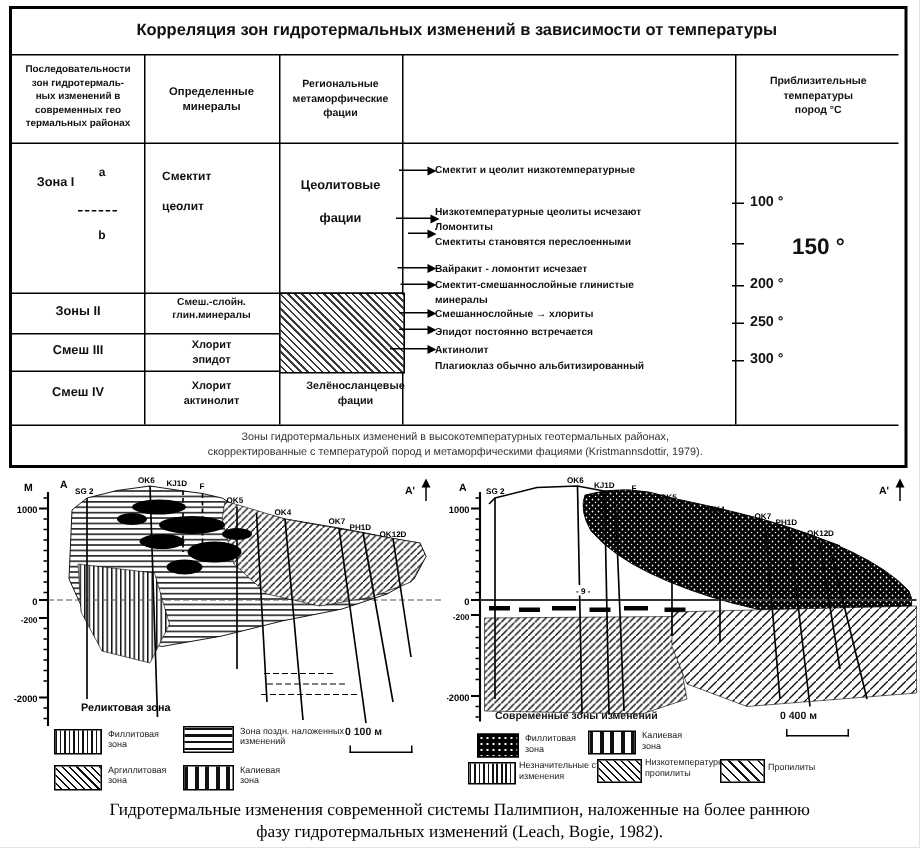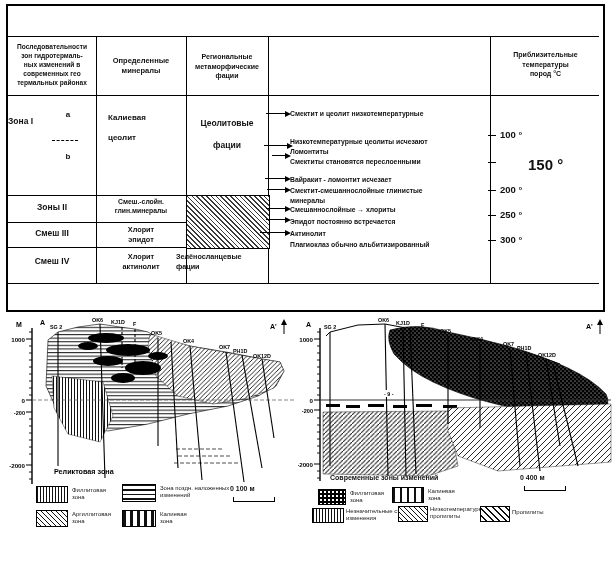--- a/index.html
+++ b/index.html
@@ -34,20 +34,21 @@
   .captxt{position:absolute;width:613px;text-align:center;font-family:"Liberation Serif",serif;
           font-size:11.5px;line-height:15px;white-space:pre-line;color:#000}
   svg text{font-family:"Liberation Sans",sans-serif;fill:#000}
 </style>
 </head>
 <body>
 
 <div id="page">
 
   <div id="tbox">
+    <div class="abs b" style="left:0;top:8px;width:593px;text-align:center;font-size:11px">Корреляция зон гидротермальных изменений в зависимости от температуры</div>
 
     <div class="hline" style="left:0;top:30px;width:591px"></div>
     <div class="hline" style="left:0;top:89px;width:591px"></div>
     <div class="hline" style="left:0;top:189px;width:260px"></div>
     <div class="hline" style="left:0;top:216px;width:260px"></div>
     <div class="hline" style="left:0;top:241px;width:260px"></div>
     <div class="hline" style="left:0;top:277px;width:591px"></div>
     <div class="vline" style="left:88px;top:30px;height:247px"></div>
     <div class="vline" style="left:178px;top:30px;height:247px"></div>
     <div class="vline" style="left:260px;top:30px;height:247px"></div>
@@ -60,41 +61,41 @@
 термальных районах</div>
     <div class="hdr" style="left:88px;top:50px;width:90px;font-size:7.5px;line-height:10px">Определенные
 минералы</div>
     <div class="hdr" style="left:178px;top:46px;width:82px;font-size:7px;line-height:9.5px">Региональные
 метаморфические
 фации</div>
     <div class="hdr" style="left:482px;top:44px;width:111px;font-size:7px;line-height:9.5px">Приблизительные
 температуры
 пород °C</div>
 
-    <div class="cell" style="left:0;top:110px;width:58px;text-align:left;font-size:8.5px">Зона I</div>
+    <div class="cell" style="left:0;top:110px;width:58px;text-align:center;font-size:8.5px">Зона I</div>
     <div class="cell" style="left:52px;top:104px;width:16px;text-align:center;font-size:8px">a</div>
     <div class="dashu" style="left:44px;top:134px;width:26px"></div>
     <div class="cell" style="left:52px;top:146px;width:16px;text-align:center;font-size:8px">b</div>
     <div class="cell" style="left:0;top:196px;width:88px;text-align:center;font-size:8.5px">Зоны II</div>
     <div class="cell" style="left:0;top:222px;width:88px;text-align:center;font-size:8.5px">Смеш III</div>
     <div class="cell" style="left:0;top:250px;width:88px;text-align:center;font-size:8.5px">Смеш IV</div>
 
-    <div class="cell" style="left:100px;top:102px;width:76px;font-size:8px;line-height:20px">Калиевая
+    <div class="cell" style="left:100px;top:102px;width:76px;font-size:8px;line-height:20px">Смектит
 цеолит</div>
     <div class="cell" style="left:88px;top:192px;width:90px;text-align:center;font-size:6.8px;line-height:8.5px">Смеш.-слойн.
 глин.минералы</div>
     <div class="cell" style="left:88px;top:219px;width:90px;text-align:center;font-size:7.3px;line-height:9.5px">Хлорит
 эпидот</div>
     <div class="cell" style="left:88px;top:246px;width:90px;text-align:center;font-size:7.3px;line-height:10px">Хлорит
 актинолит</div>
 
     <div class="cell" style="left:178px;top:106px;width:82px;text-align:center;font-size:8.5px;line-height:22px">Цеолитовые
 фации</div>
     <div class="hatchcell" style="left:178px;top:189px;width:82px;height:52px"></div>
-    <div class="cell" style="left:168px;top:246px;width:82px;font-size:7.2px;line-height:10px">Зелёносланцевые
+    <div class="cell" style="left:188px;top:246px;width:82px;text-align:center;font-size:7.2px;line-height:10px">Зелёносланцевые
 фации</div>
 
     <div class="cell" style="left:282px;top:103px;width:200px;font-size:6.8px;line-height:10px">Смектит и цеолит низкотемпературные</div>
     <div class="cell" style="left:282px;top:131px;width:200px;font-size:6.8px;line-height:10px">Низкотемпературные цеолиты исчезают
 Ломонтиты
 Смектиты становятся переслоенными</div>
     <div class="cell" style="left:282px;top:169px;width:200px;font-size:6.8px;line-height:10px">Вайракит - ломонтит исчезает</div>
     <div class="cell" style="left:282px;top:180px;width:200px;font-size:6.8px;line-height:9.5px">Смектит-смешаннослойные глинистые
 минералы</div>
     <div class="cell" style="left:282px;top:199px;width:200px;font-size:6.8px;line-height:10px">Смешаннослойные → хлориты</div>
@@ -115,20 +116,22 @@
     <div class="tdash" style="left:480px;top:156px"></div>
     <div class="tdash" style="left:480px;top:184px"></div>
     <div class="tdash" style="left:480px;top:209px"></div>
     <div class="tdash" style="left:480px;top:234px"></div>
     <div class="cell" style="left:492px;top:123px;width:44px;font-size:9.5px">100 °</div>
     <div class="cell" style="left:520px;top:150px;width:44px;font-size:15px">150 °</div>
     <div class="cell" style="left:492px;top:178px;width:44px;font-size:9.5px">200 °</div>
     <div class="cell" style="left:492px;top:203px;width:44px;font-size:9.5px">250 °</div>
     <div class="cell" style="left:492px;top:228px;width:44px;font-size:9.5px">300 °</div>
 
+    <div class="abs pre" style="left:0;top:280px;width:591px;text-align:center;font-size:7.2px;line-height:9.5px;color:#333">Зоны гидротермальных изменений в высокотемпературных геотермальных районах,
+скорректированные с температурой пород и метаморфическими фациями (Kristmannsdottir, 1979).</div>
   </div>
 
   <svg style="position:absolute;left:8px;top:316px" width="290" height="214" viewBox="0 0 290 214">
     <defs>
       <pattern id="pLh" width="5" height="3.6" patternUnits="userSpaceOnUse">
         <rect width="5" height="3.6" fill="#fff"></rect>
           <rect width="5" height="1.1" fill="#2a2a2a"></rect>
       </pattern>
       <pattern id="pLv" width="3" height="6" patternUnits="userSpaceOnUse">
         <rect width="3" height="6" fill="#fff"></rect>
@@ -296,14 +299,16 @@
   <div class="leg" style="left:346px;top:508px;width:74px">Незначительные старые
 изменения</div>
   <div class="sw sw-dg" style="left:398px;top:506px;width:28px;height:14px"></div>
   <div class="leg" style="left:430px;top:506px;width:70px">Низкотемпературные
 пропилиты</div>
   <div class="sw sw-dg2" style="left:480px;top:506px;width:28px;height:14px"></div>
   <div class="leg" style="left:512px;top:509px;width:56px">Пропилиты</div>
   <div class="abs b pre" style="left:520px;top:474px;font-size:7px">0      400 м</div>
   <div class="scalebar" style="left:524px;top:486px;width:40px"></div>
 
+  <div class="captxt" style="left:0;top:533px">Гидротермальные изменения современной системы Палимпион, наложенные на более раннюю
+фазу гидротермальных изменений (Leach, Bogie, 1982).</div>
 
 </div>
 
 </body></html>

